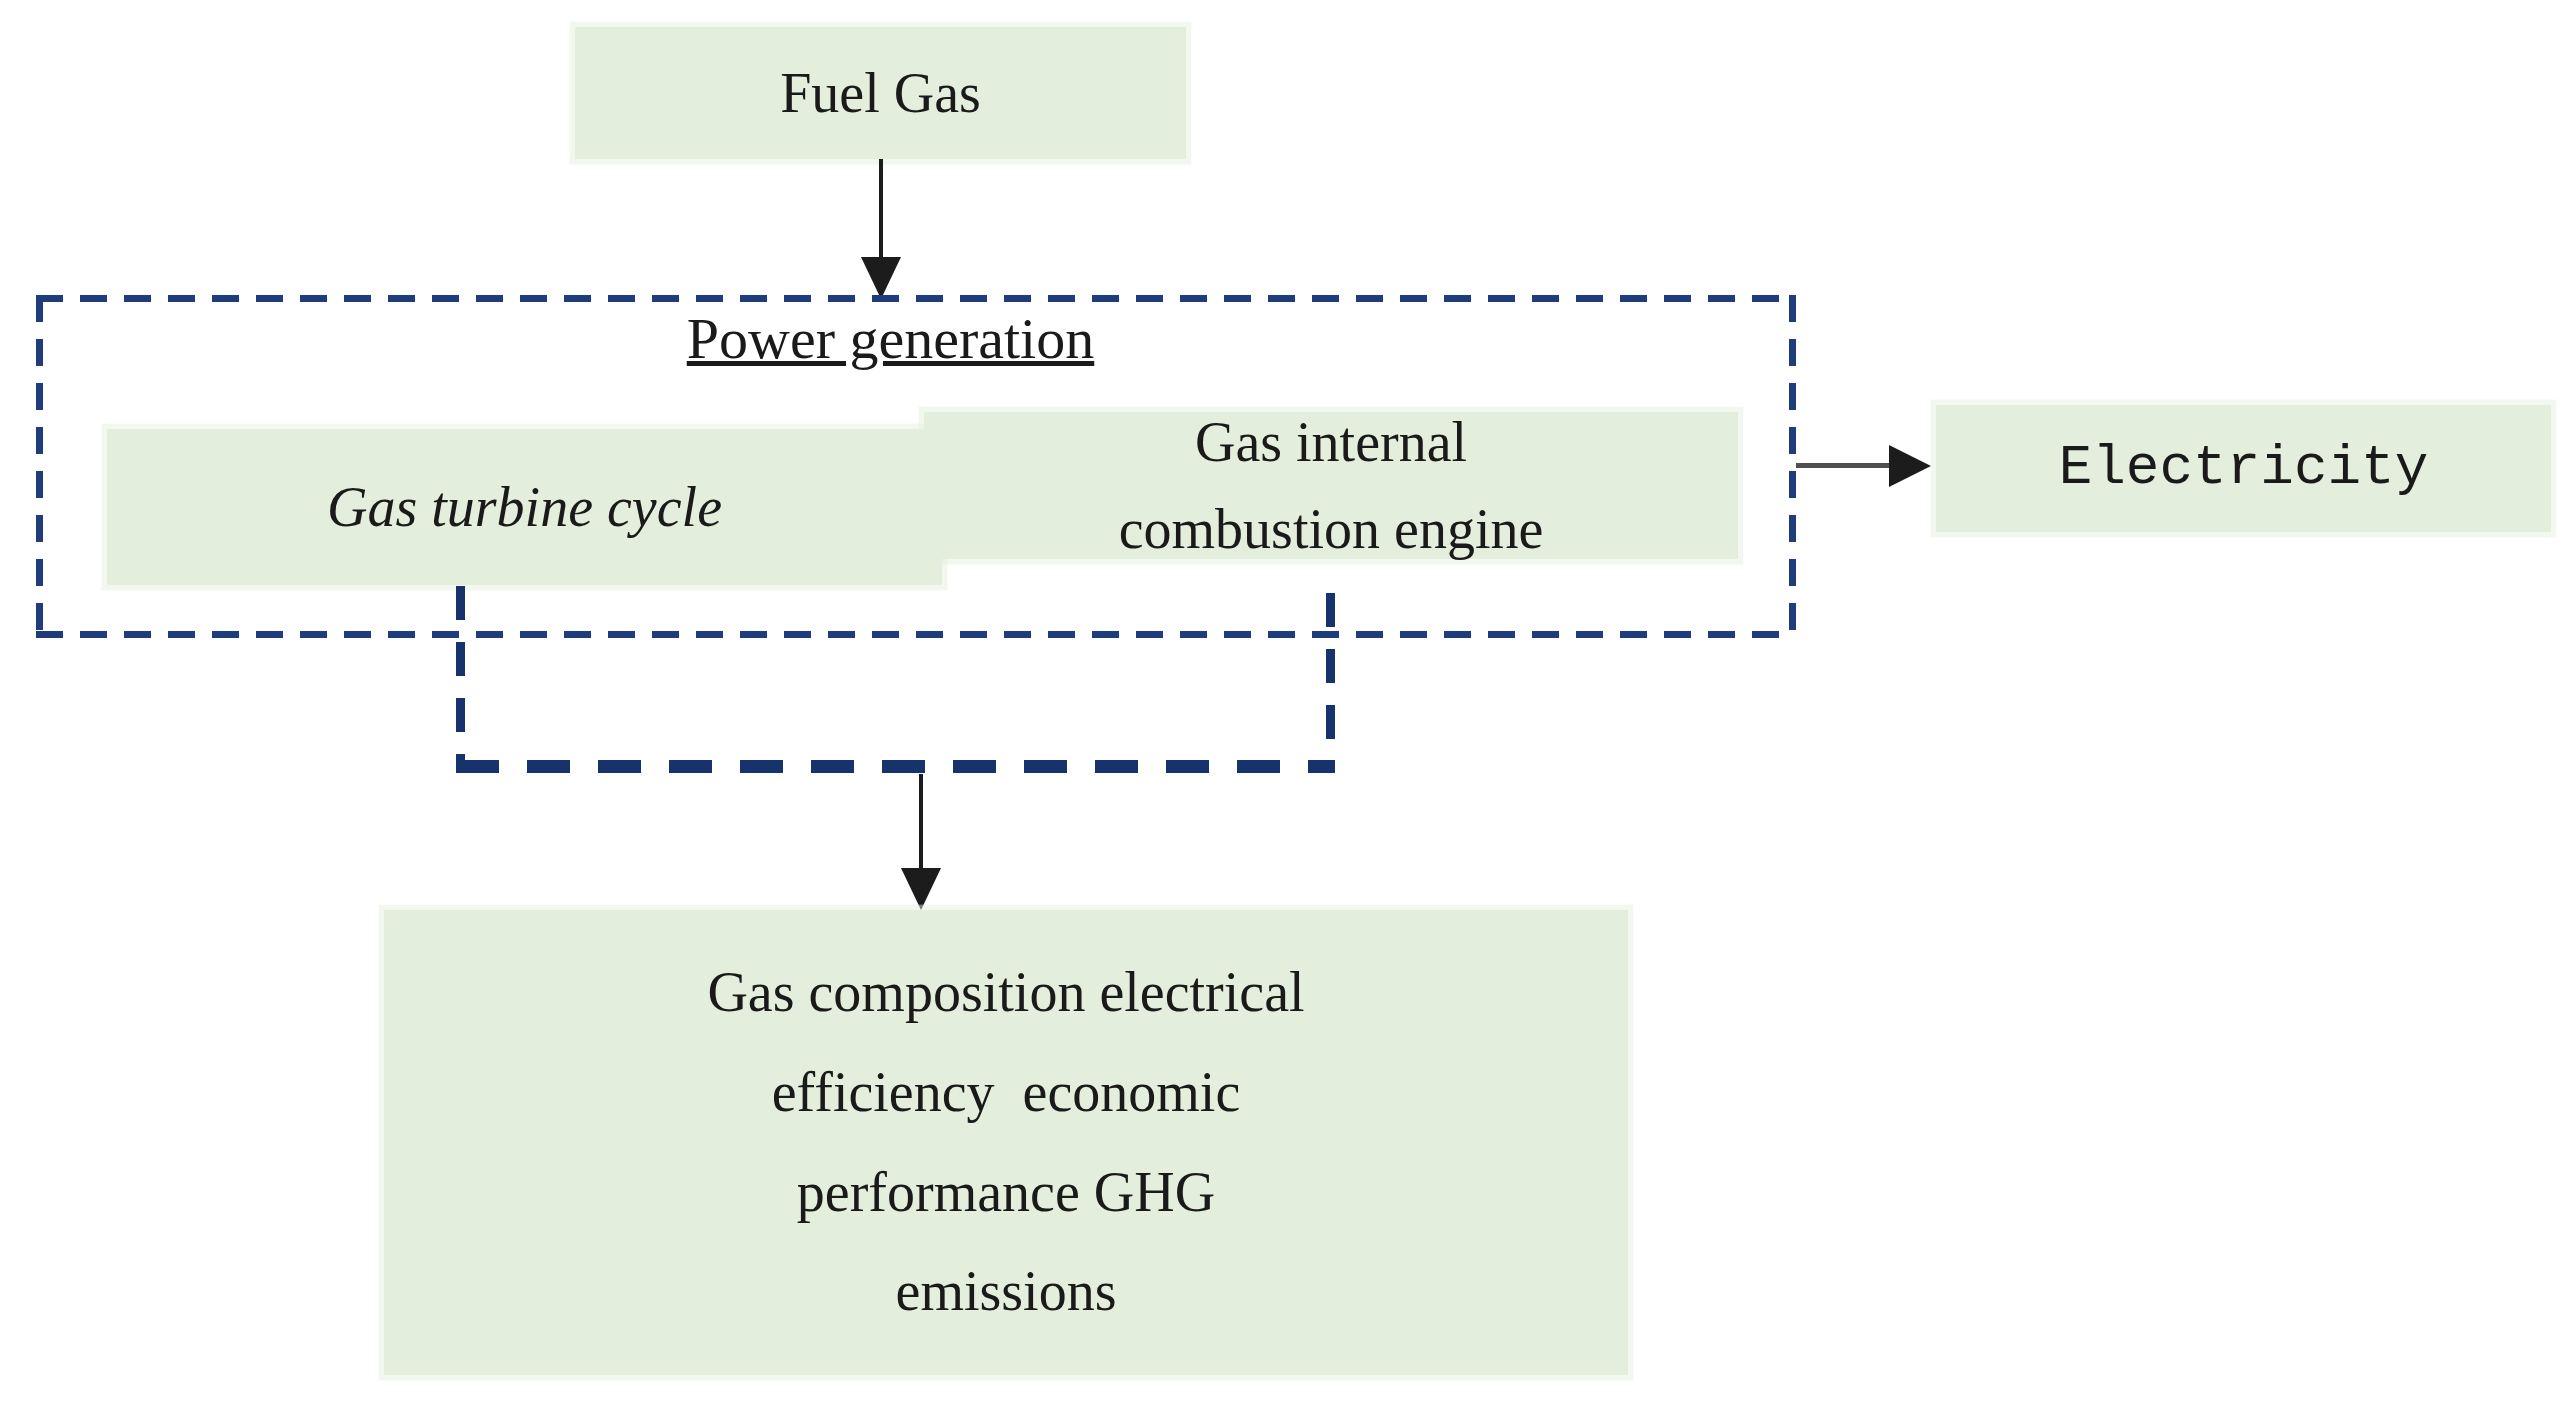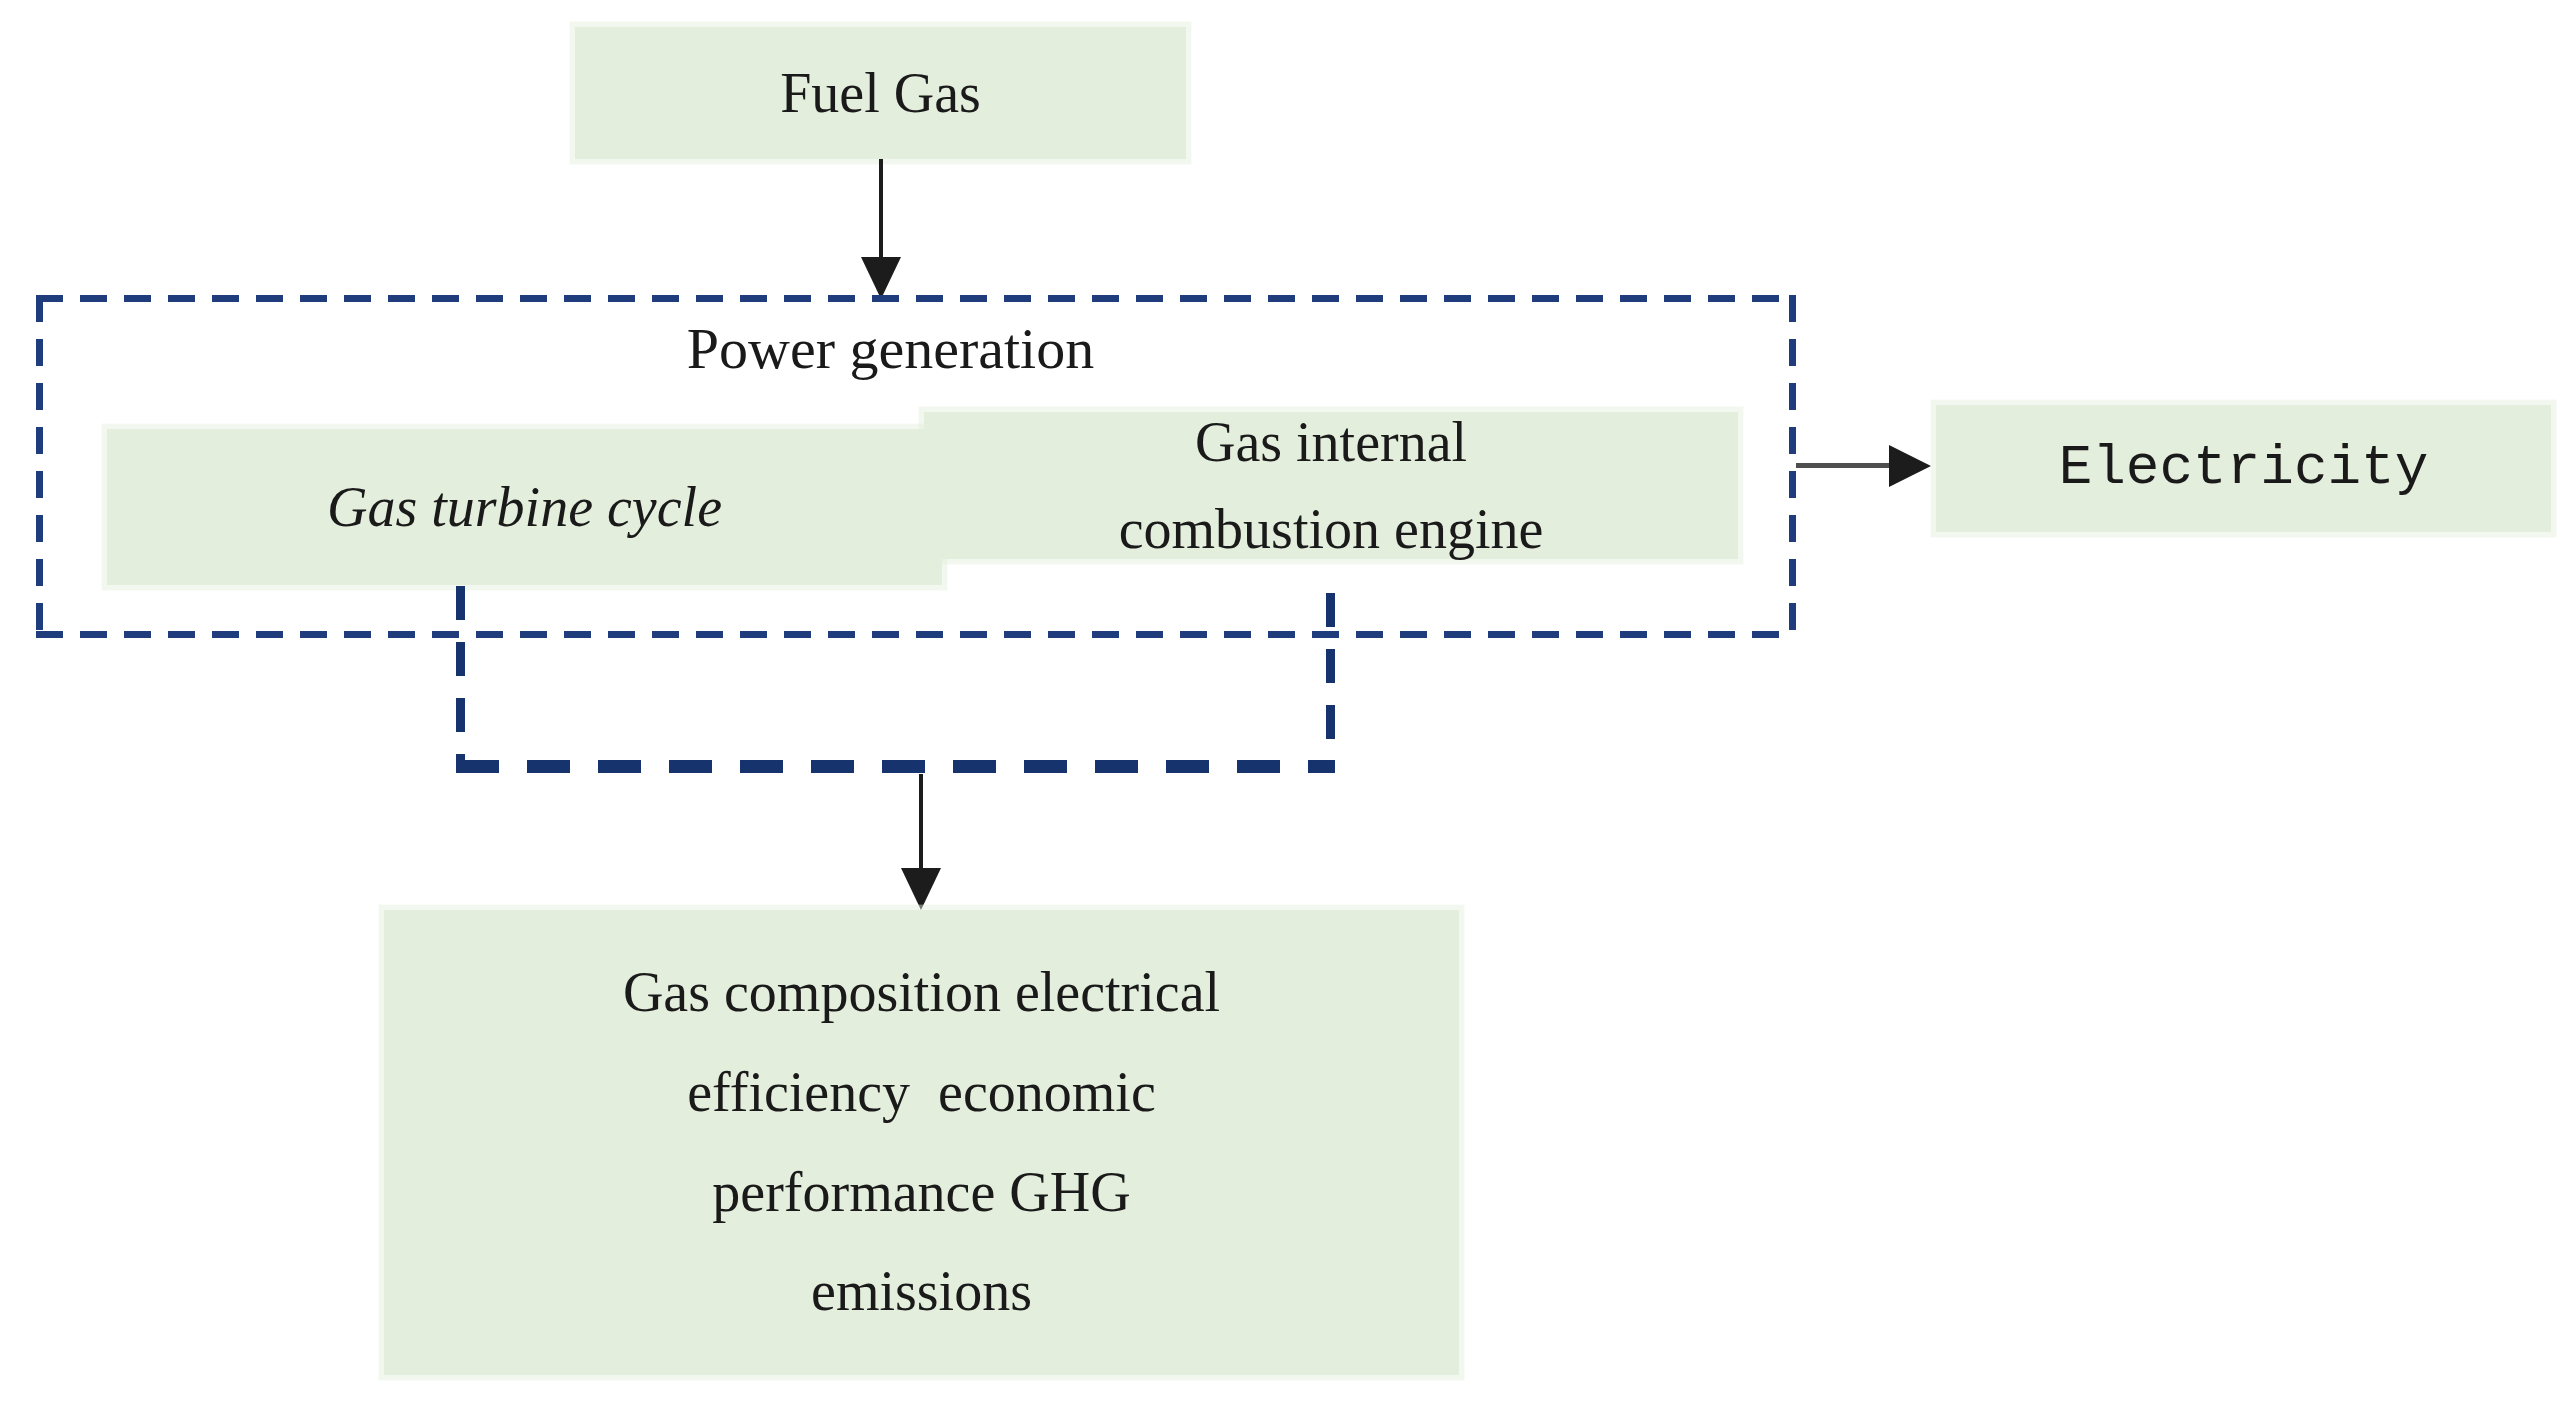--- a/index.html
+++ b/index.html
@@ -98,21 +98,21 @@
   </div>
 
   <div class="arrow-line-v" style="left:879px; top:159px; height:101px;"></div>
   <div class="arrow-head-down" style="left:861px; top:257px;"></div>
 
   <div class="dash-h" style="left:36px; top:295px; width:1760px;"></div>
   <div class="dash-h" style="left:36px; top:631px; width:1760px;"></div>
   <div class="dash-v" style="left:36px; top:295px; height:344px;"></div>
   <div class="dash-v" style="left:1789px; top:295px; height:344px;"></div>
 
-  <div class="label" style="left:36px; top:315px; width:1709px;">Power generation</div>
+  <div class="label" style="left:36px; top:305px; width:1709px;text-decoration:underline;">Power generation</div>
 
   <div class="node" style="left:107px; top:429px; width:835px; height:156px;font-style:italic;">
     <span>Gas turbine cycle</span>
   </div>
 
   <div class="node" style="left:924px; top:412px; width:814px; height:147px;">
     <span>Gas internal
 combustion engine</span>
   </div>
 
@@ -123,21 +123,21 @@
     <span>Electricity</span>
   </div>
 
   <div class="bracket-v" style="left:456px; top:586px; height:186px;"></div>
   <div class="bracket-v" style="left:1326px; top:593px; height:179px;"></div>
   <div class="bracket-h" style="left:456px; top:760px; width:879px;"></div>
 
   <div class="arrow-line-v" style="left:919px; top:774px; height:98px;"></div>
   <div class="arrow-head-down" style="left:901px; top:868px;"></div>
 
-  <div class="node" style="left:384px; top:910px; width:1075px; height:465px; line-height:1.78;">
+  <div class="node" style="left:384px; top:910px; width:1244px; height:465px; line-height:1.78;">
     <span>Gas composition electrical
 efficiency  economic
 performance GHG
 emissions</span>
   </div>
 
 </div>
 
 
 </body></html>

